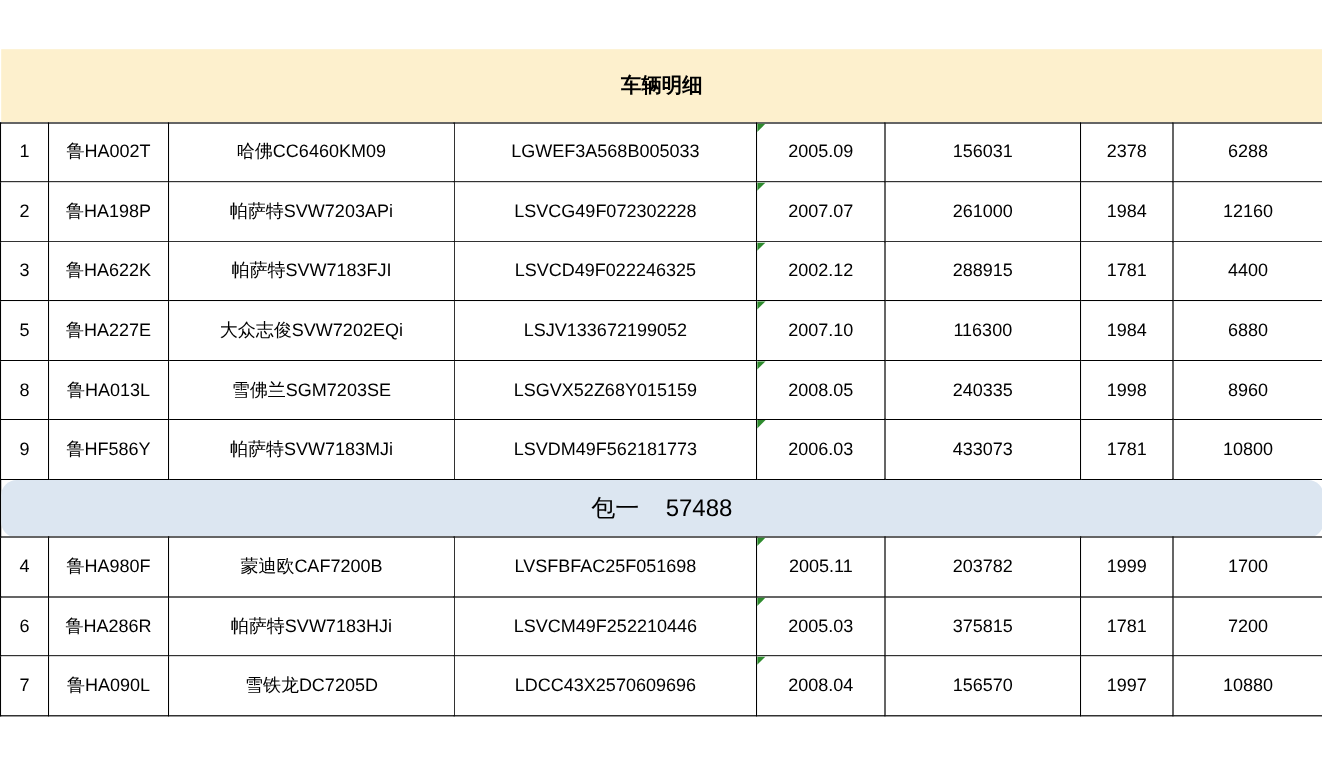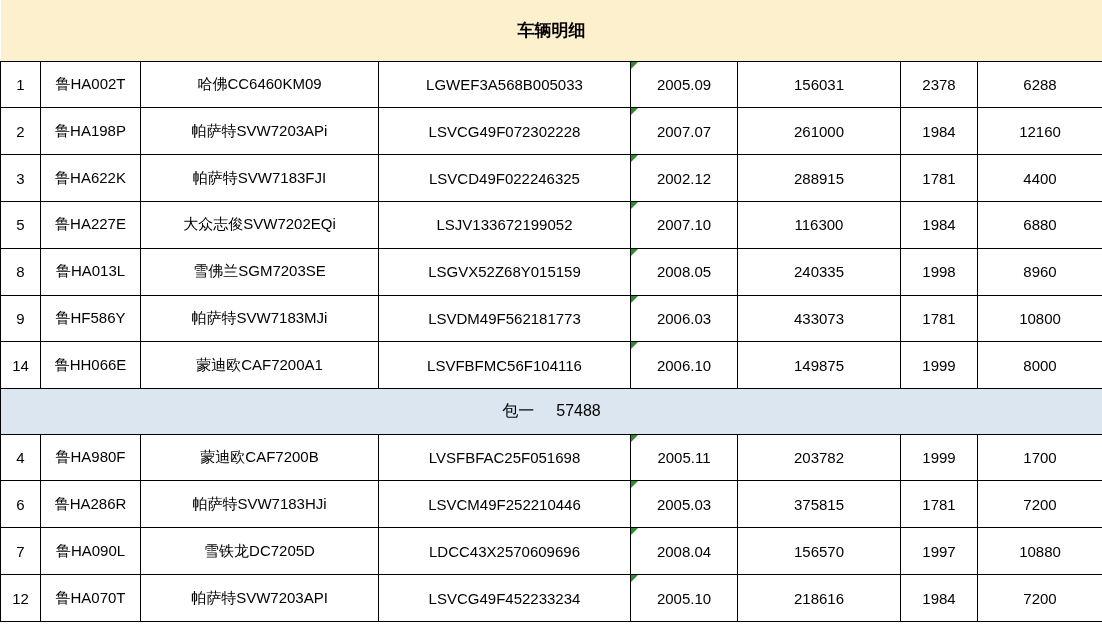--- a/index.html
+++ b/index.html
@@ -6,27 +6,27 @@
     --title-bg:#fdf0cd;
     --header-bg:#dfecd8;
     --summary-bg:#dce6f1;
     --grid-border:#000000;
     --flag-green:#2e8b2e;
     --text:#000000;
   }
   *{box-sizing:border-box;}
   html,body{margin:0;padding:0;background:#ffffff;}
   body{width:1102px;height:633px;font-family:"Liberation Sans",sans-serif;color:var(--text);}
-  table{width:1102px;height:622px;border-collapse:collapse;table-layout:fixed;}
+  table{width:1102px;height:556px;border-collapse:collapse;table-layout:fixed;margin-top:41px;}
   td,th{border:1px solid var(--grid-border);text-align:center;vertical-align:middle;padding:0 2px;overflow:hidden;}
   .title-cell{border:none;background:var(--title-bg);font-weight:bold;font-size:17px;height:61px;}
   thead th{background:var(--header-bg);font-weight:bold;font-size:15px;height:56px;line-height:1.3;}
   thead th span{white-space:pre-line;}
   tbody td{font-size:15px;height:32px;background:#ffffff;position:relative;}
-  tr.summary-row td{background:var(--summary-bg);height:31px;font-size:16px;}
+  tr.summary-row td{background:var(--summary-bg);height:31px;font-size:20px;border-radius:13px;}
   .summary-label{margin-right:22px;}
   .flag-icon{position:absolute;top:0;left:0;width:0;height:0;
     border-top:7px solid var(--flag-green);border-right:7px solid transparent;}
 </style>
 </head>
 <body>
 
 <table>
   <colgroup>
     <col style="width:40px">
@@ -97,30 +97,20 @@
       <tr>
         <td>9</td>
         <td>鲁HF586Y</td>
         <td>帕萨特SVW7183MJi</td>
         <td>LSVDM49F562181773</td>
         <td><span class="flag-icon"></span>2006.03</td>
         <td>433073</td>
         <td>1781</td>
         <td>10800</td>
       </tr>
-      <tr>
-        <td>14</td>
-        <td>鲁HH066E</td>
-        <td>蒙迪欧CAF7200A1</td>
-        <td>LSVFBFMC56F104116</td>
-        <td><span class="flag-icon"></span>2006.10</td>
-        <td>149875</td>
-        <td>1999</td>
-        <td>8000</td>
-      </tr>
       <tr class="summary-row">
         <td colspan="8"><span class="summary-label">包一</span><span>57488</span></td>
       </tr>
       <tr>
         <td>4</td>
         <td>鲁HA980F</td>
         <td>蒙迪欧CAF7200B</td>
         <td>LVSFBFAC25F051698</td>
         <td><span class="flag-icon"></span>2005.11</td>
         <td>203782</td>
@@ -140,24 +130,14 @@
       <tr>
         <td>7</td>
         <td>鲁HA090L</td>
         <td>雪铁龙DC7205D</td>
         <td>LDCC43X2570609696</td>
         <td><span class="flag-icon"></span>2008.04</td>
         <td>156570</td>
         <td>1997</td>
         <td>10880</td>
       </tr>
-      <tr>
-        <td>12</td>
-        <td>鲁HA070T</td>
-        <td>帕萨特SVW7203API</td>
-        <td>LSVCG49F452233234</td>
-        <td><span class="flag-icon"></span>2005.10</td>
-        <td>218616</td>
-        <td>1984</td>
-        <td>7200</td>
-      </tr>
     </tbody>
 </table>
 
 </body></html>

